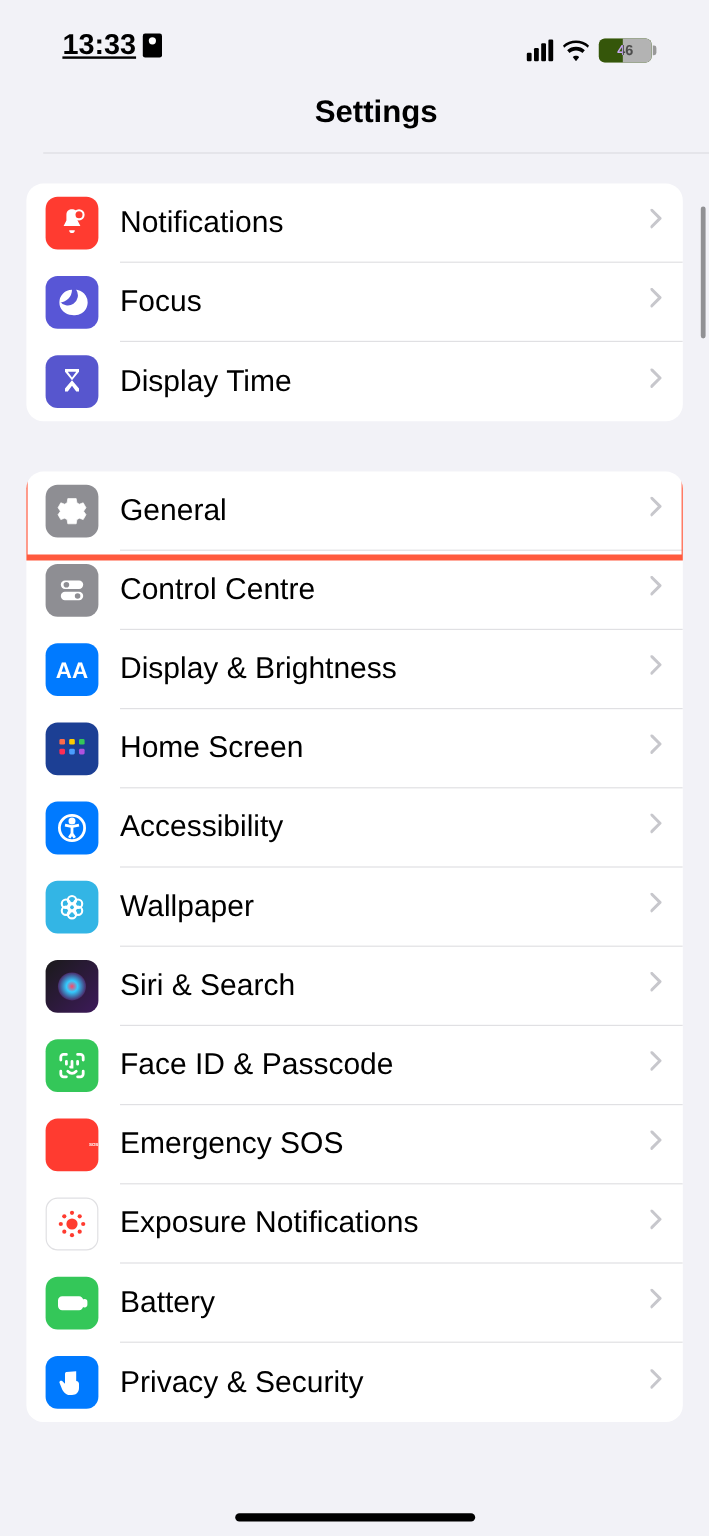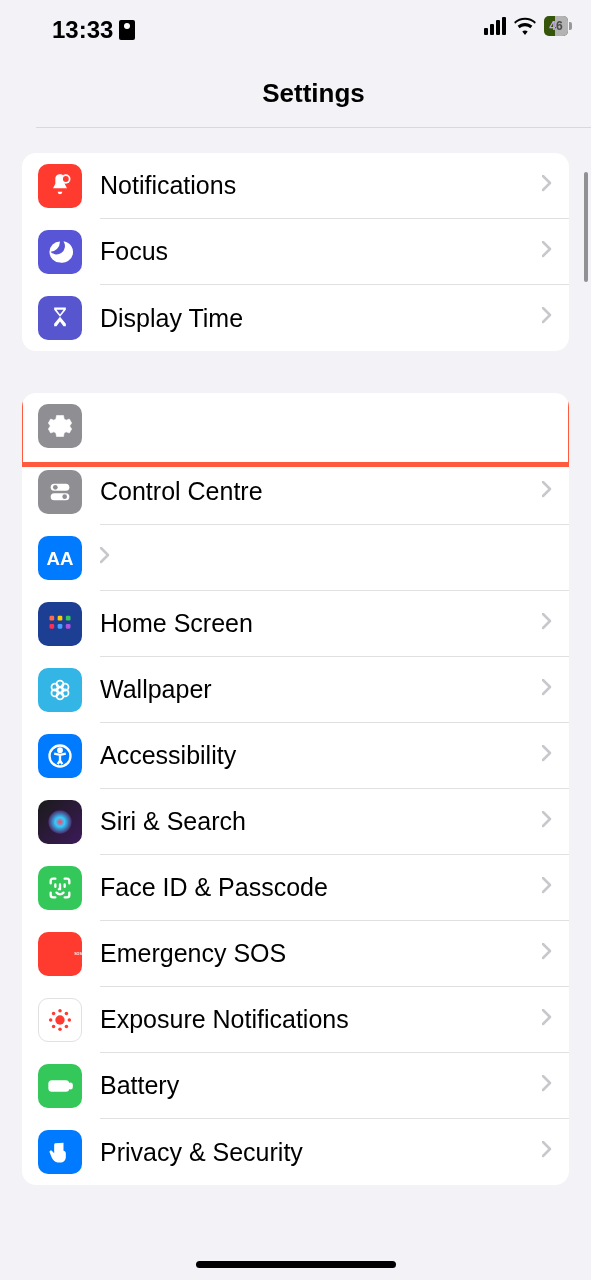--- a/index.html
+++ b/index.html
@@ -7,23 +7,24 @@
       width: 591px;
       height: 1280px;
       background: #f2f2f7;
       font-family: -apple-system, BlinkMacSystemFont, 'SF Pro Text', 'Helvetica Neue', sans-serif;
       overflow: hidden;
       position: relative;
     }
     .status-bar {
       display: flex;
       justify-content: space-between;
-      align-items: flex-start;
-      padding: 16px 19px 8px 52px;
+      align-items: flex-end;
+      padding: 16px 44px 8px 52px;
       height: 60px;
+      text-decoration: underline;
     }
     .status-left {
       display: flex;
       align-items: center;
       gap: 6px;
     }
     .time {
       font-size: 24px;
       font-weight: 600;
       color: #000;
@@ -68,21 +69,21 @@
     .bar:nth-child(4) { height: 18px; }
     .wifi-icon {
       width: 22px;
       height: 18px;
     }
     .battery {
       display: flex;
       align-items: center;
     }
     .battery-container {
-      width: 24px;
+      width: 44px;
       height: 20px;
       background: #4d7c0f;
       border-radius: 5px;
       position: relative;
       display: flex;
       align-items: center;
       justify-content: center;
     }
     .battery-text {
       font-size: 12px;
@@ -307,20 +308,26 @@
         </div>
       </div>
     </div>
     <div class="section highlighted-section">
       <div class="row" style="position: relative;">
         <div class="icon-box ic-general">
           <svg class="icon-svg" viewBox="0 0 24 24" fill="#fff">
             <path d="M12 8a4 4 0 100 8 4 4 0 000-8zm8.3 4l1.7-2.5-2-3.5-2.8 1a7.8 7.8 0 00-1.7-1L15 3h-6l-.5 3a7.8 7.8 0 00-1.7 1L4 6 2 9.5 3.7 12 2 14.5l2 3.5 2.8-1c.5.4 1.1.7 1.7 1L9 21h6l.5-3c.6-.3 1.2-.6 1.7-1l2.8 1 2-3.5-1.7-2.5z" stroke="#fff" stroke-width="0.5"></path>
           </svg>
         </div>
+        <div class="row-content">
+          <span class="row-label">General</span>
+          <span class="chevron"><svg width="11" height="18" viewBox="-1 -1 11 18">
+              <path d="M0 0l7 7-7 7" stroke="currentColor" stroke-width="2.5" fill="none" stroke-linecap="round" stroke-linejoin="round"></path>
+            </svg></span>
+        </div>
         <div class="highlighted"></div>
       </div>
       <div class="row" style="position: relative;">
         <div class="icon-box ic-control">
           <svg class="icon-svg" viewBox="0 0 24 24" fill="#fff">
             <rect x="4" y="5" width="16" height="6" rx="3"></rect>
             <rect x="4" y="13" width="16" height="6" rx="3"></rect>
             <circle cx="8" cy="8" r="2" fill="#8e8e93"></circle>
             <circle cx="16" cy="16" r="2" fill="#8e8e93"></circle>
           </svg>
@@ -332,72 +339,73 @@
             </svg></span>
         </div>
       </div>
       <div class="row" style="position: relative;">
         <div class="icon-box ic-display">
           <svg class="icon-svg" viewBox="0 0 24 24" fill="#fff">
             <text x="12" y="18" font-size="16" font-weight="600" text-anchor="middle" fill="#fff">AA</text>
           </svg>
         </div>
         <div class="row-content">
+          <span class="row-label">Display &amp; Brightness</span>
           <span class="chevron"><svg width="11" height="18" viewBox="-1 -1 11 18">
               <path d="M0 0l7 7-7 7" stroke="currentColor" stroke-width="2.5" fill="none" stroke-linecap="round" stroke-linejoin="round"></path>
             </svg></span>
         </div>
       </div>
       <div class="row" style="position: relative;">
         <div class="icon-box ic-homescreen">
           <svg class="icon-svg" viewBox="0 0 24 24">
             <rect x="3" y="5" width="4" height="4" rx="1" fill="#ff6b4a"></rect>
             <rect x="10" y="5" width="4" height="4" rx="1" fill="#ffcc00"></rect>
             <rect x="17" y="5" width="4" height="4" rx="1" fill="#34c759"></rect>
             <rect x="3" y="12" width="4" height="4" rx="1" fill="#ff2d55"></rect>
             <rect x="10" y="12" width="4" height="4" rx="1" fill="#4a9eff"></rect>
             <rect x="17" y="12" width="4" height="4" rx="1" fill="#af52de"></rect>
           </svg>
         </div>
         <div class="row-content">
           <span class="row-label">Home Screen</span>
+          <span class="chevron"><svg width="11" height="18" viewBox="-1 -1 11 18">
+              <path d="M0 0l7 7-7 7" stroke="currentColor" stroke-width="2.5" fill="none" stroke-linecap="round" stroke-linejoin="round"></path>
+            </svg></span>
+        </div>
+      </div>
+      <div class="row" style="position: relative;">
+        <div class="icon-box ic-accessibility">
+          <svg class="icon-svg" viewBox="0 0 24 24" fill="none" stroke="#fff" stroke-width="2">
+            <circle cx="12" cy="12" r="9"></circle>
+            <circle cx="12" cy="7" r="1.5" fill="#fff"></circle>
+            <path d="M7 10l5 1 5-1M12 11v5m-2 3l2-3 2 3" fill="none"></path>
+          </svg>
+        </div>
+        <div class="row-content">
+          <span class="row-label">Accessibility</span>
           <span class="chevron"><svg width="11" height="18" viewBox="-1 -1 11 18">
               <path d="M0 0l7 7-7 7" stroke="currentColor" stroke-width="2.5" fill="none" stroke-linecap="round" stroke-linejoin="round"></path>
             </svg></span>
         </div>
       </div>
       <div class="row" style="position: relative;">
         <div class="icon-box ic-wallpaper">
           <svg class="icon-svg" viewBox="0 0 24 24" fill="none" stroke="#fff" stroke-width="1.5">
             <circle cx="12" cy="12" r="3"></circle>
             <circle cx="12" cy="7" r="3"></circle>
             <circle cx="12" cy="17" r="3"></circle>
             <circle cx="7.7" cy="9.5" r="3"></circle>
             <circle cx="16.3" cy="9.5" r="3"></circle>
             <circle cx="7.7" cy="14.5" r="3"></circle>
             <circle cx="16.3" cy="14.5" r="3"></circle>
           </svg>
         </div>
         <div class="row-content">
           <span class="row-label">Wallpaper</span>
-          <span class="chevron"><svg width="11" height="18" viewBox="-1 -1 11 18">
-              <path d="M0 0l7 7-7 7" stroke="currentColor" stroke-width="2.5" fill="none" stroke-linecap="round" stroke-linejoin="round"></path>
-            </svg></span>
-        </div>
-      </div>
-      <div class="row" style="position: relative;">
-        <div class="icon-box ic-accessibility">
-          <svg class="icon-svg" viewBox="0 0 24 24" fill="none" stroke="#fff" stroke-width="2">
-            <circle cx="12" cy="12" r="9"></circle>
-            <circle cx="12" cy="7" r="1.5" fill="#fff"></circle>
-            <path d="M7 10l5 1 5-1M12 11v5m-2 3l2-3 2 3" fill="none"></path>
-          </svg>
-        </div>
-        <div class="row-content">
-          <span class="row-label">Accessibility</span>
           <span class="chevron"><svg width="11" height="18" viewBox="-1 -1 11 18">
               <path d="M0 0l7 7-7 7" stroke="currentColor" stroke-width="2.5" fill="none" stroke-linecap="round" stroke-linejoin="round"></path>
             </svg></span>
         </div>
       </div>
       <div class="row" style="position: relative;">
         <div class="icon-box ic-siri">
           <svg class="icon-svg" viewBox="0 0 24 24">
             <defs>
               <radialGradient id="sg">

